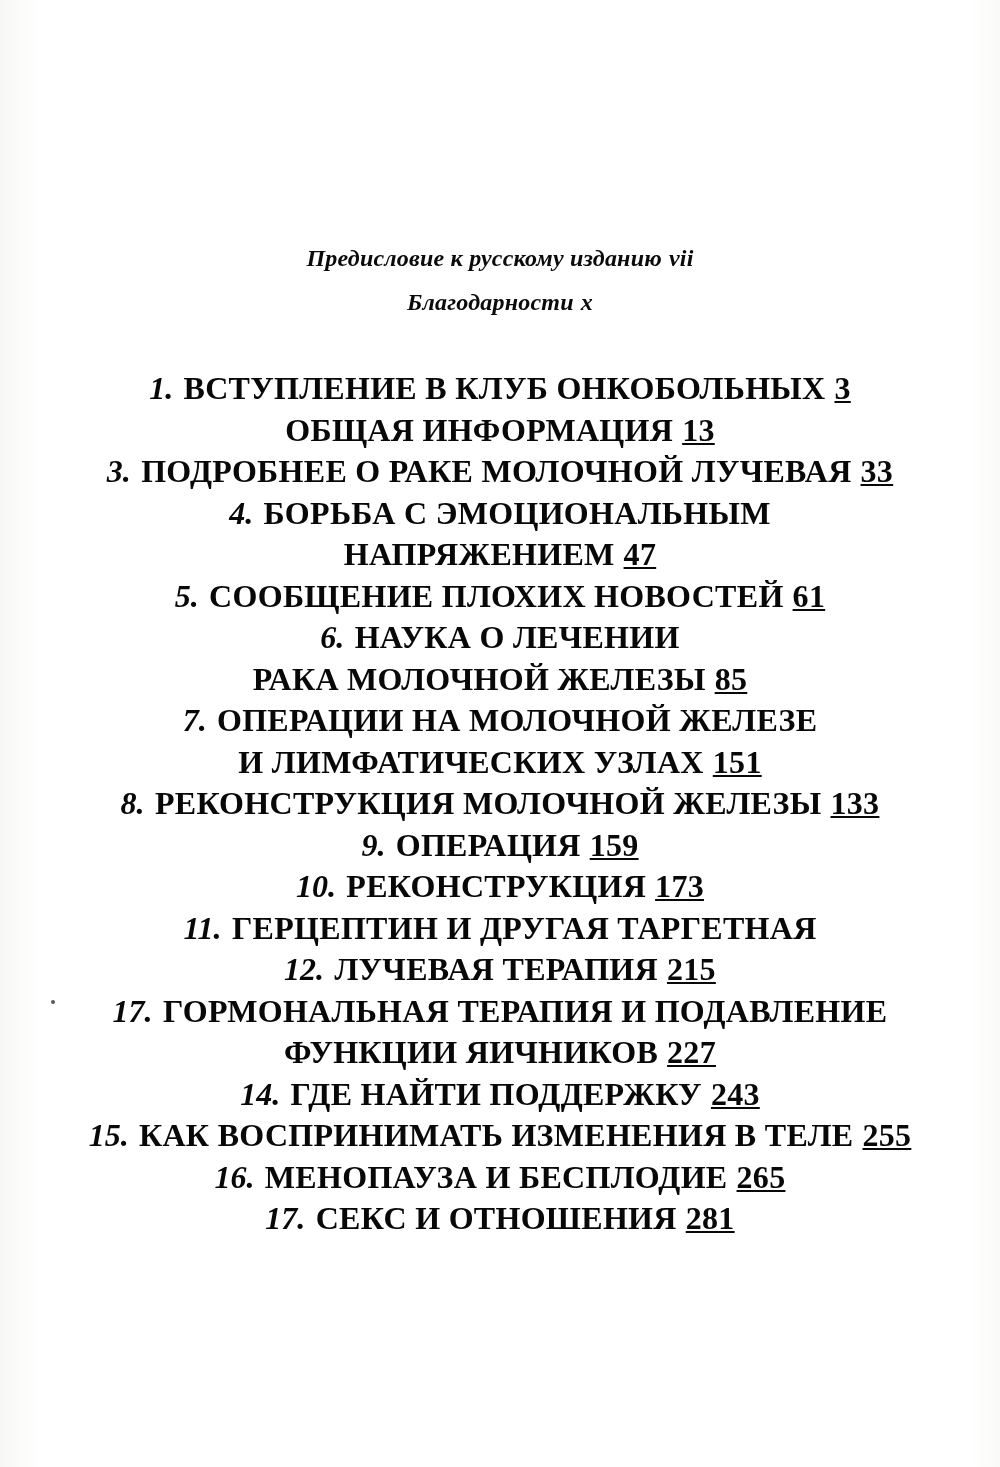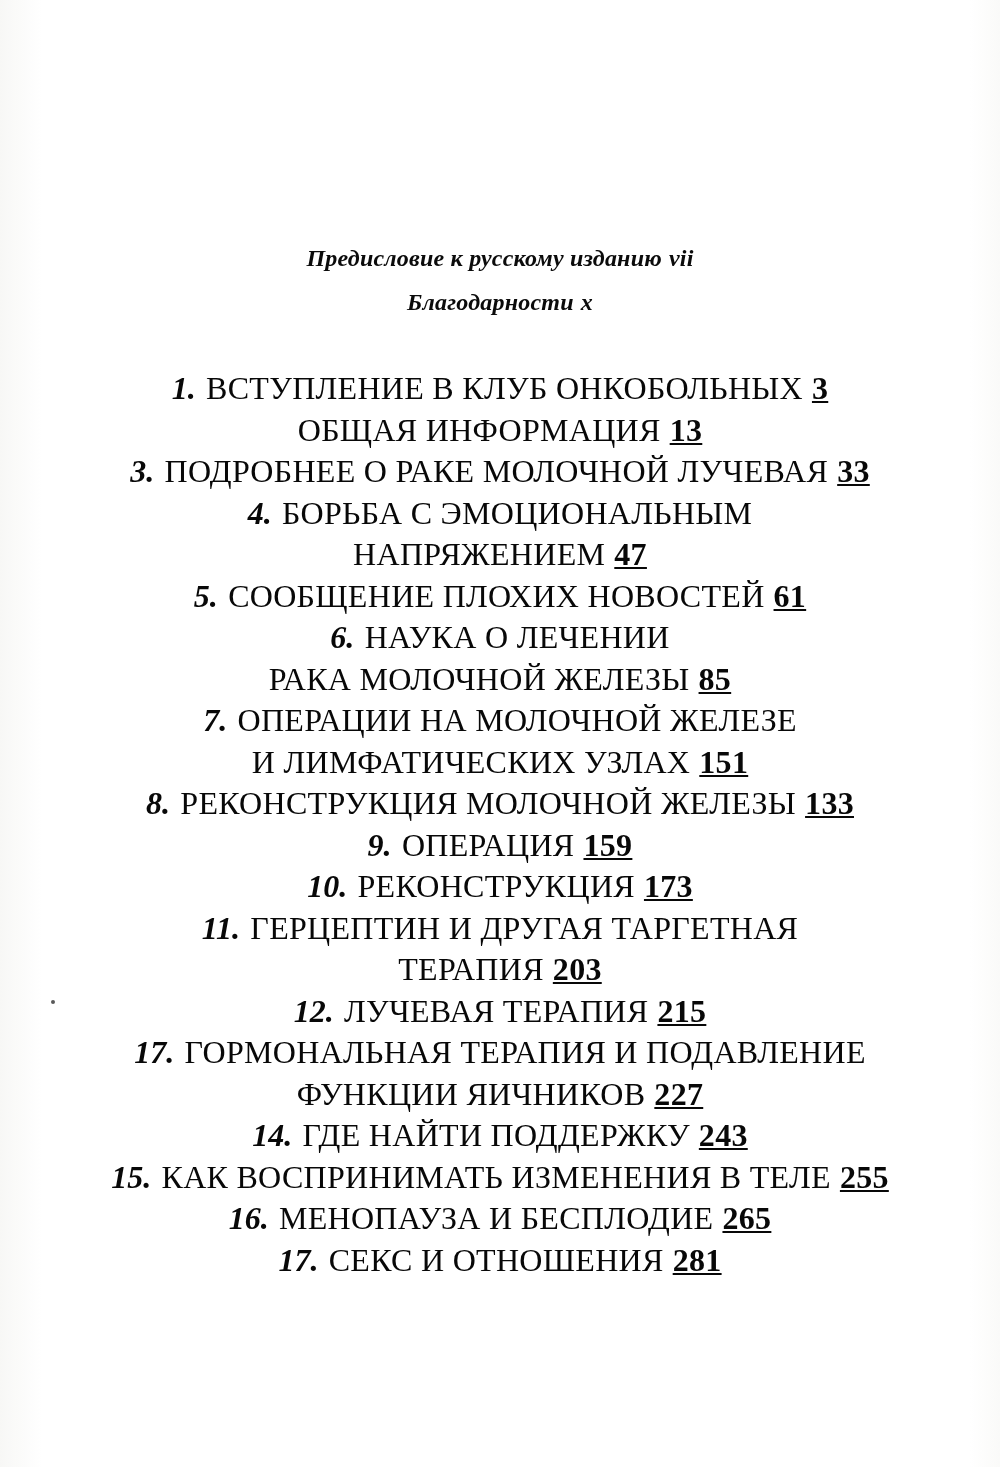--- a/index.html
+++ b/index.html
@@ -74,21 +74,21 @@
     letter-spacing: 0.3px;
     color: #080808;
   }
   .num {
     font-style: italic;
     font-weight: 700;
     letter-spacing: 0px;
     padding-right: 2px;
   }
   .title {
-    font-weight: 400;
+    font-weight: 700;
     text-align: center;
   }
   .pg {
     font-weight: 700;
     text-decoration: underline;
     text-underline-offset: 2px;
     text-decoration-thickness: 2.2px;
     padding-left: 9px;
     font-variant-numeric: oldstyle-nums;
     font-feature-settings: "onum" 1;
@@ -148,21 +148,20 @@
           <div class="entry-line"><span class="num">8.</span> <span class="title">РЕКОНСТРУКЦИЯ МОЛОЧНОЙ ЖЕЛЕЗЫ</span><span class="pg">133</span></div>
         </div>
         <div class="entry">
           <div class="entry-line"><span class="num">9.</span> <span class="title">ОПЕРАЦИЯ</span><span class="pg">159</span></div>
         </div>
         <div class="entry">
           <div class="entry-line"><span class="num">10.</span> <span class="title">РЕКОНСТРУКЦИЯ</span><span class="pg">173</span></div>
         </div>
         <div class="entry">
           <div class="entry-line"><span class="num">11.</span> <span class="title">ГЕРЦЕПТИН И ДРУГАЯ ТАРГЕТНАЯ</span></div>
-          <div class="entry-line"><span class="title">ТЕРАПИЯ</span><span class="pg">203</span></div>
         </div>
         <div class="entry">
           <div class="entry-line"><span class="num">12.</span> <span class="title">ЛУЧЕВАЯ ТЕРАПИЯ</span><span class="pg">215</span></div>
         </div>
         <div class="entry">
           <div class="entry-line"><span class="num">17.</span> <span class="title">ГОРМОНАЛЬНАЯ ТЕРАПИЯ И ПОДАВЛЕНИЕ</span></div>
           <div class="entry-line"><span class="title">ФУНКЦИИ ЯИЧНИКОВ</span><span class="pg">227</span></div>
         </div>
         <div class="entry">
           <div class="entry-line"><span class="num">14.</span> <span class="title">ГДЕ НАЙТИ ПОДДЕРЖКУ</span><span class="pg">243</span></div>

